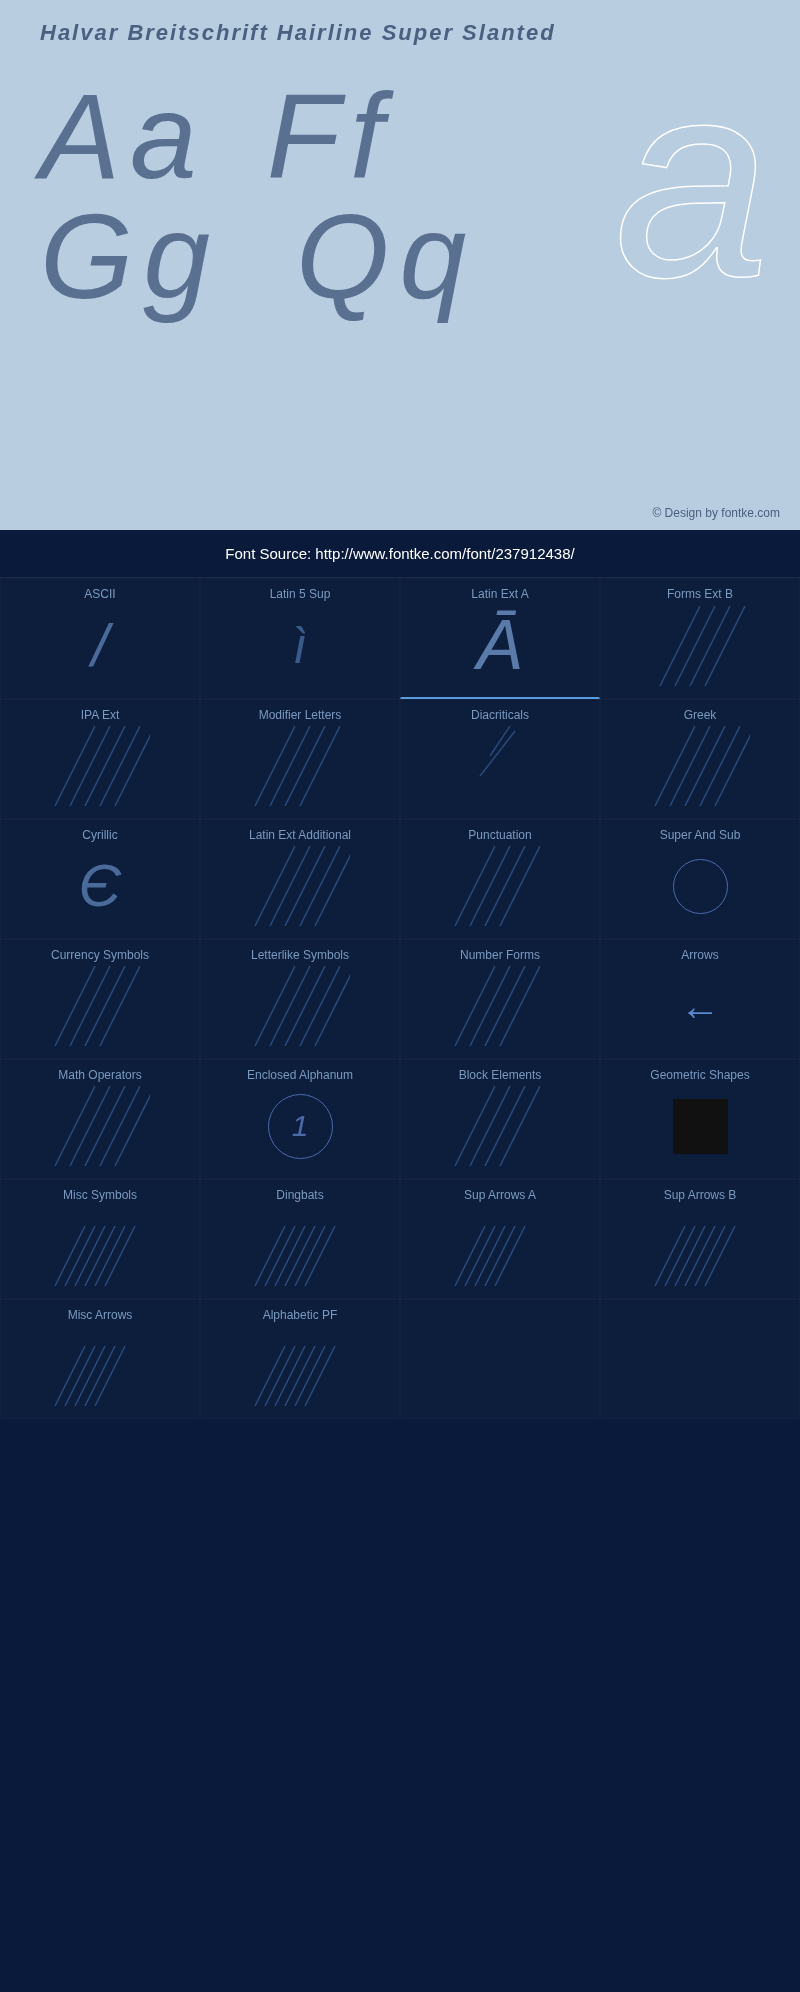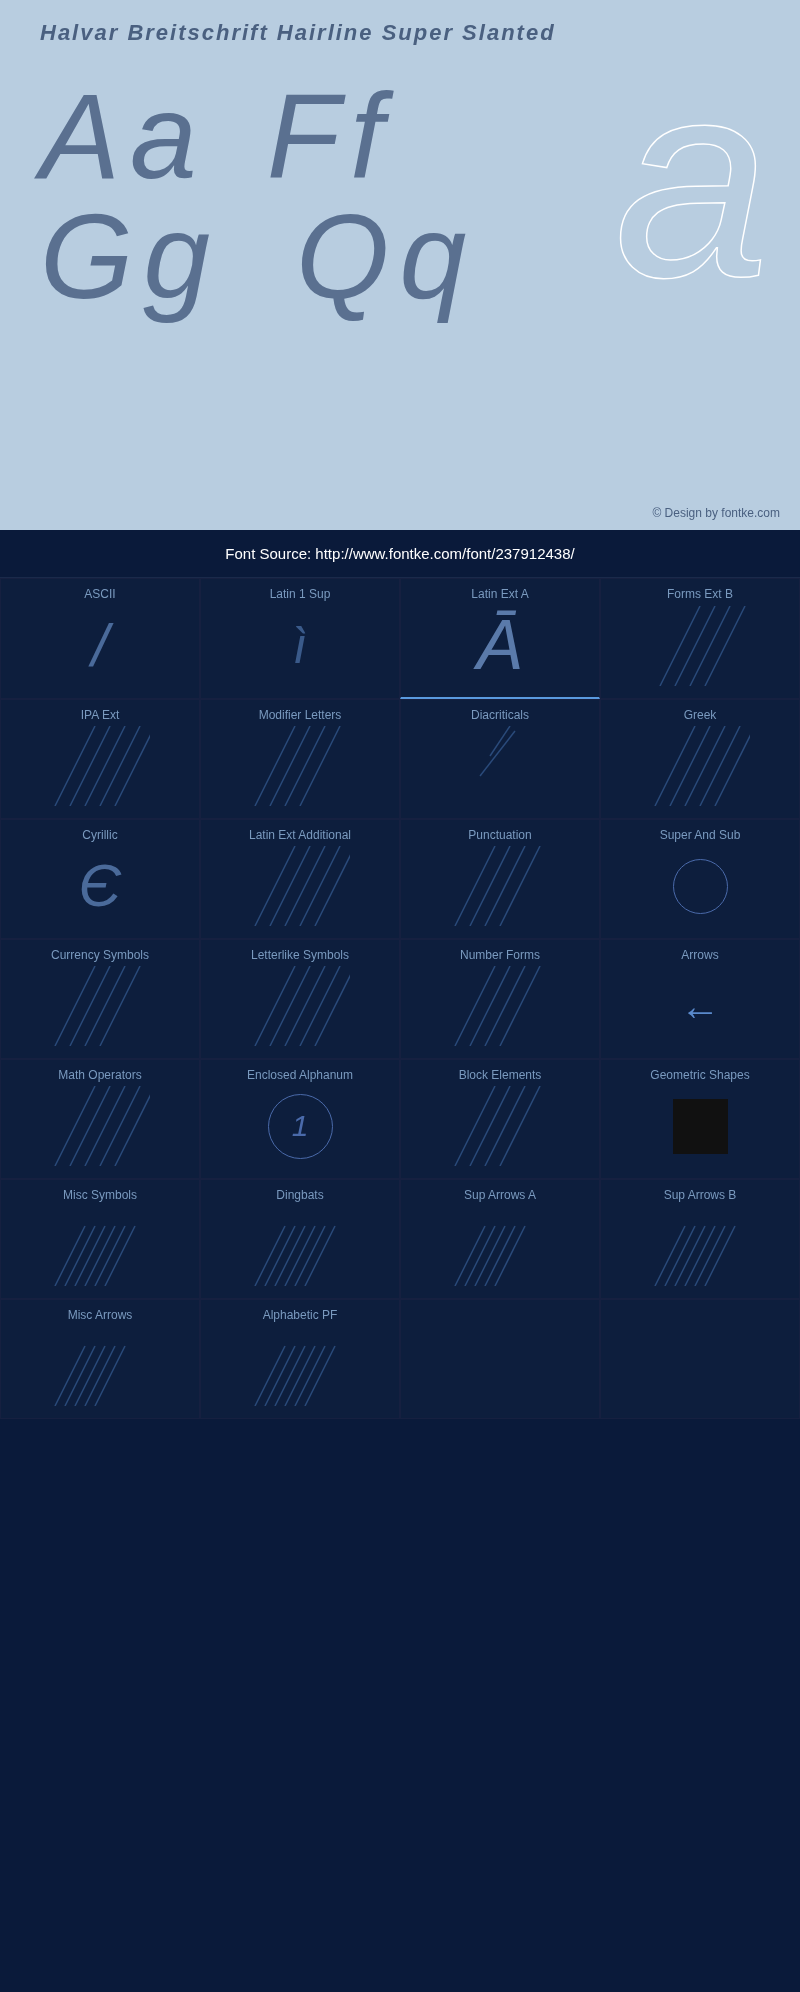--- a/index.html
+++ b/index.html
@@ -211,21 +211,21 @@
   <div class="grid-container">
 
     <div class="grid-cell">
       <div class="grid-cell-label">ASCII</div>
       <div class="grid-cell-preview">
         <span class="cell-ascii-char">/</span>
       </div>
     </div>
 
     <div class="grid-cell">
-      <div class="grid-cell-label">Latin 1 Sup</div>
+      <div class="grid-cell-label">Latin 5 Sup</div>
       <div class="grid-cell-preview">
         <span class="cell-latin1-char" style="font-size:50px; color:#3a5a8a; font-style:italic;">ì</span>
       </div>
     </div>
 
     <div class="grid-cell cell-highlighted">
       <div class="grid-cell-label">Latin Ext A</div>
       <div class="grid-cell-preview">
         <span class="cell-latin-ext-a-char">Ā</span>
       </div>

